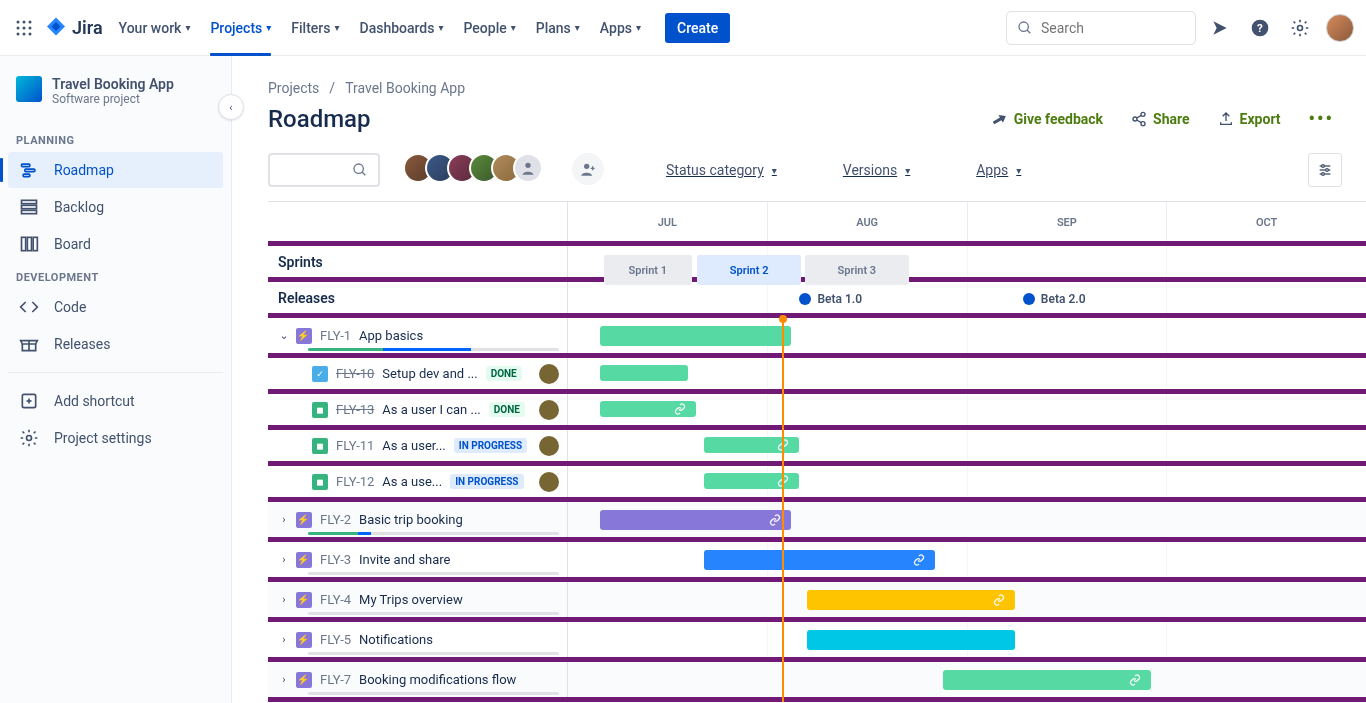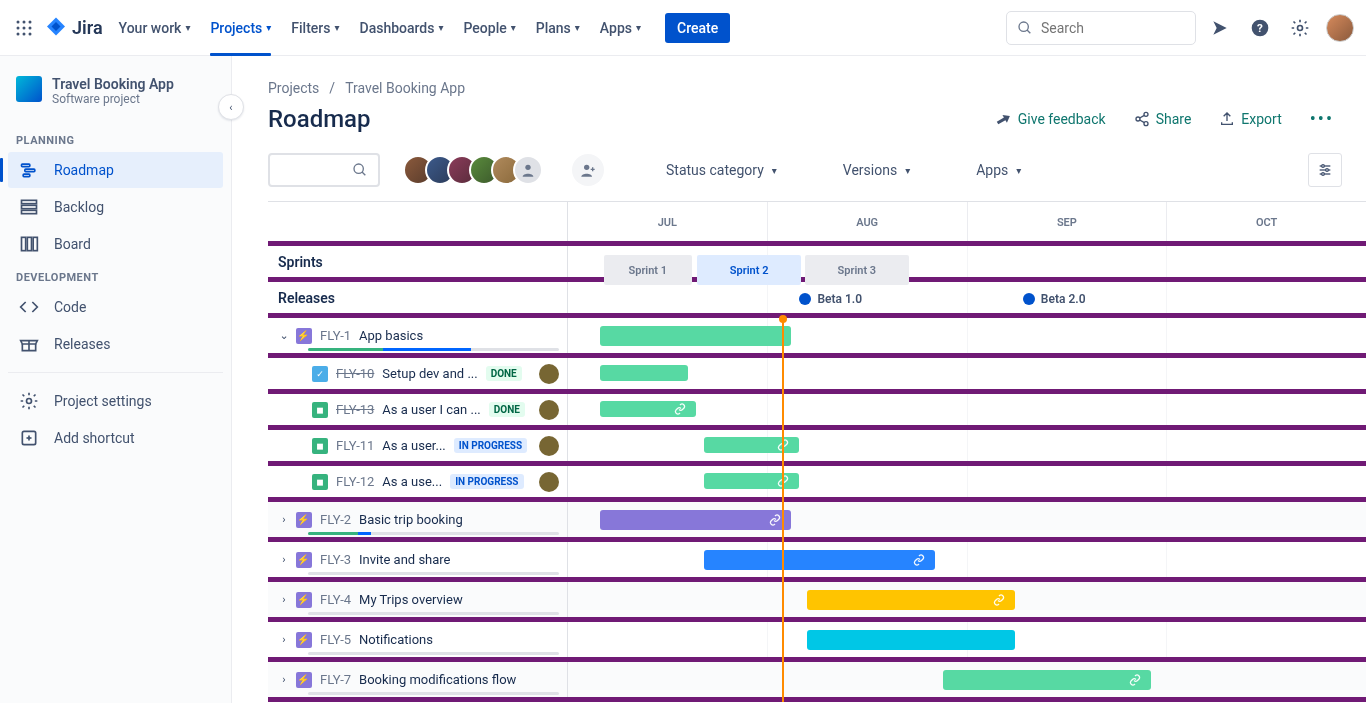--- a/index.html
+++ b/index.html
@@ -40,24 +40,24 @@
 .side-icon { width:22px; display:flex; justify-content:center; color:inherit; }
 .side-divider { height:1px; background:#EBECF0; margin:10px 0; }
 
 
 .main { flex:1; display:flex; flex-direction:column; overflow:hidden; padding-left:36px;}
 .breadcrumb { display:flex; align-items:center; gap:10px; font-size:14px; color:#6B778C; padding:24px 0 4px 0;}
 .breadcrumb a { color:#6B778C; text-decoration:none; cursor:pointer;}
 .breadcrumb .sep { color:#6B778C;}
 .title-row { display:flex; align-items:center; padding: 2px 24px 12px 0;}
 .page-title { font-size:24px; font-weight:500; color:#172B4D; flex:1;}
-.title-action { display:flex; align-items:center; gap:6px; font-size:14px; color:#0f766e; cursor:pointer; padding:6px 8px; border-radius:3px; margin-left:12px; font-weight:400;}
+.title-action { display:flex; align-items:center; gap:6px; font-size:14px; color:#4d7c0f; cursor:pointer; padding:6px 8px; border-radius:3px; margin-left:12px; font-weight:700;}
 .more-icon { font-size:18px; letter-spacing:2px;}
 
-.filter-row { display:flex; align-items:center; gap:23px; padding: 6px 24px 14px 0;}
+.filter-row { display:flex; gap:23px; padding: 6px 24px 14px 0; text-decoration: underline;}
 .filter-search { width:112px; height:34px; border:2px solid #DFE1E6; border-radius:4px; display:flex; align-items:center; justify-content:flex-end; padding:0 10px;}
 .avatars { display:flex; }
 .avatars .av { width:30px; height:30px; border-radius:50%; border:2px solid #fff; margin-left:-8px; background:#555;}
 .avatars .av:first-child{margin-left:0;}
 .avatars .more-av { background:#DFE1E6; color:#42526E; display:flex; align-items:center; justify-content:center; font-size:13px; font-weight:600;}
 .add-user { width:32px; height:32px; border-radius:50%; background:#F4F5F7; display:flex; align-items:center; justify-content:center; color:#6B778C; cursor:pointer; margin-left:6px;}
 .filter-dd { display:flex; align-items:center; gap:6px; font-size:14px; color:#42526E; cursor:pointer; padding:4px 4px;}
 .settings-btn { margin-left:auto; width:34px; height:34px; border:1px solid #DFE1E6; border-radius:3px; display:flex; align-items:center; justify-content:center; cursor:pointer; background:#fff; margin-right:0;}
 
 
@@ -258,35 +258,35 @@
             </svg>
           </span>
           <span>Releases</span>
         </div>
       </div>
     <div class="side-divider"></div>
     <div id="sidebar-footer">
         <div class="side-item">
           <span class="side-icon">
             <svg width="20" height="20" viewBox="0 0 24 24" fill="none" stroke="currentColor" stroke-width="2">
-              <circle cx="12" cy="12" r="3"></circle>
-              <path d="M12 2v3M12 19v3M4.2 4.2l2.1 2.1M17.7 17.7l2.1 2.1M2 12h3M19 12h3M4.2 19.8l2.1-2.1M17.7 6.3l2.1-2.1"></path>
+              <rect x="4" y="4" width="16" height="16" rx="2"></rect>
+              <line x1="12" y1="9" x2="12" y2="15"></line>
+              <line x1="9" y1="12" x2="15" y2="12"></line>
             </svg>
           </span>
-          <span>Project settings</span>
+          <span>Add shortcut</span>
         </div>
         <div class="side-item">
           <span class="side-icon">
             <svg width="20" height="20" viewBox="0 0 24 24" fill="none" stroke="currentColor" stroke-width="2">
-              <rect x="4" y="4" width="16" height="16" rx="2"></rect>
-              <line x1="12" y1="9" x2="12" y2="15"></line>
-              <line x1="9" y1="12" x2="15" y2="12"></line>
+              <circle cx="12" cy="12" r="3"></circle>
+              <path d="M12 2v3M12 19v3M4.2 4.2l2.1 2.1M17.7 17.7l2.1 2.1M2 12h3M19 12h3M4.2 19.8l2.1-2.1M17.7 6.3l2.1-2.1"></path>
             </svg>
           </span>
-          <span>Add shortcut</span>
+          <span>Project settings</span>
         </div>
       </div>
   </div>
 
   <div class="main">
     <div class="breadcrumb">
       <a>Projects</a>
       <span class="sep">/</span>
       <a>Travel Booking App</a>
     </div>

